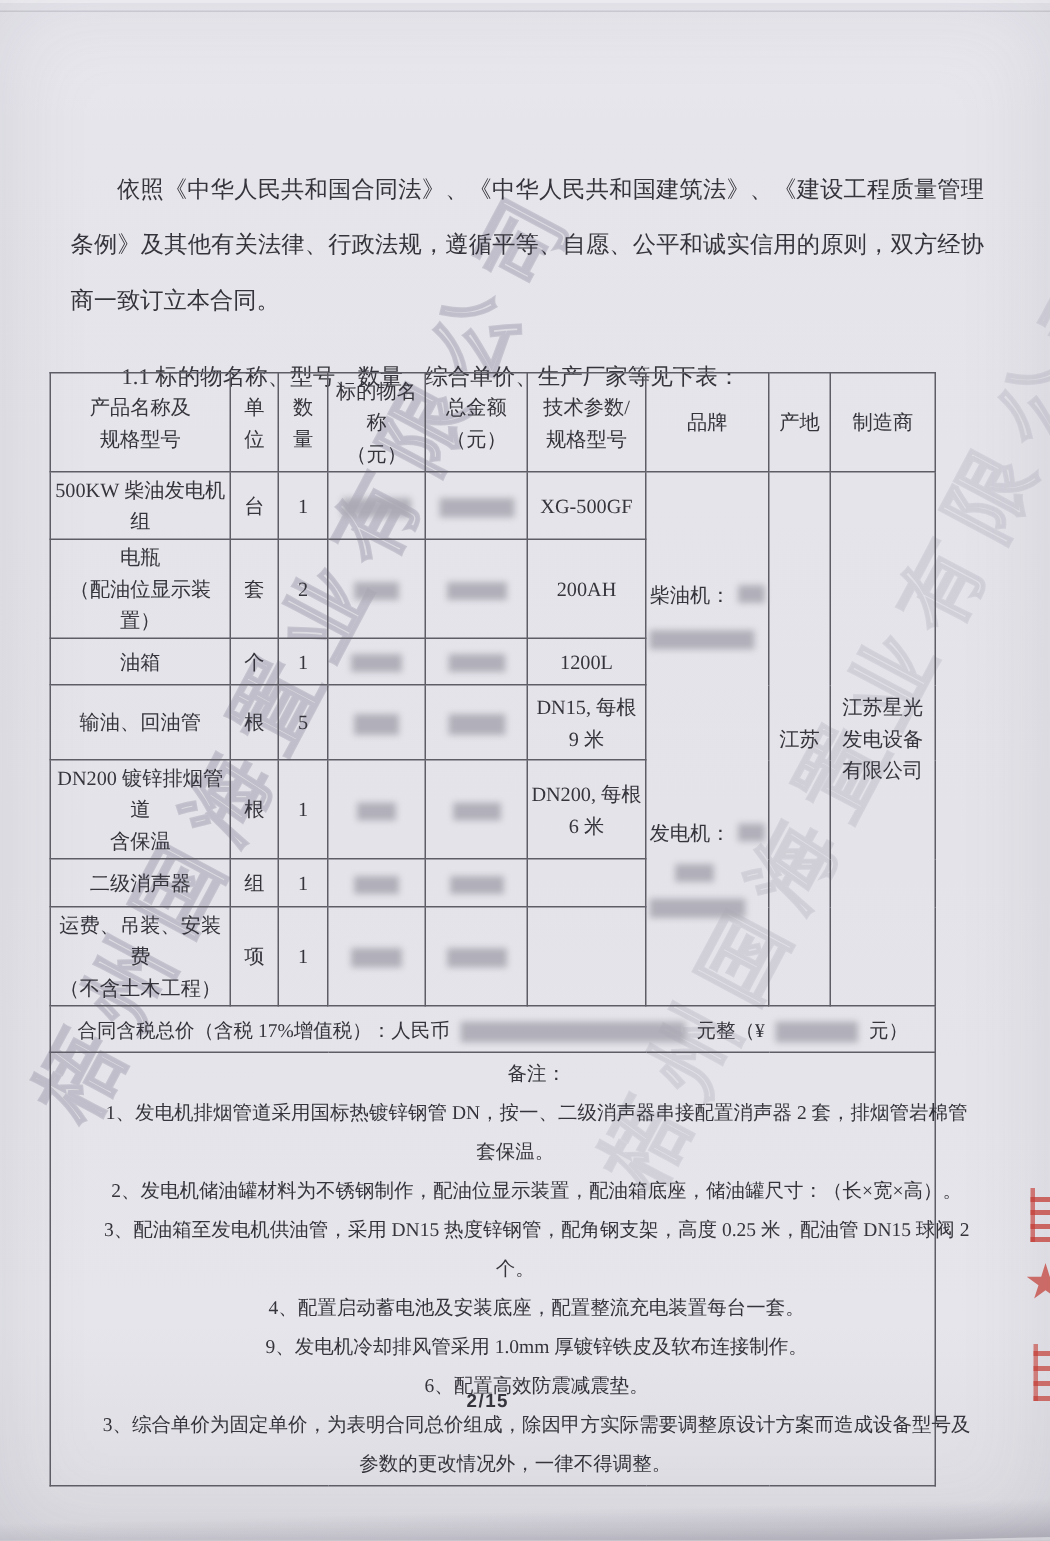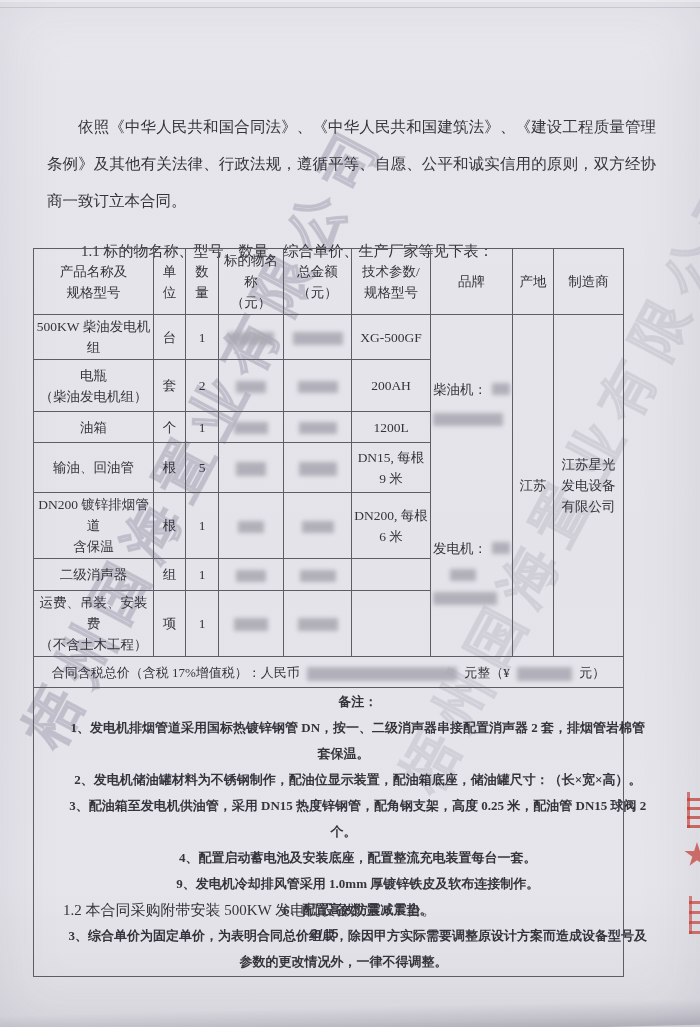--- a/index.html
+++ b/index.html
@@ -29,21 +29,21 @@
   .pagenum{position:absolute;left:300px;top:927px;font-size:12.5px;font-weight:700;
            font-family:"Liberation Sans","DejaVu Sans",sans-serif;letter-spacing:1px;margin-left:11px;}
   
   table.goods{position:absolute;left:33px;top:248px;width:590px;border-collapse:collapse;table-layout:fixed;
               font-size:13.5px;}
   table.goods th,table.goods td{border:1px solid #5e5d66;text-align:center;vertical-align:middle;
               padding:1px 2px;font-weight:400;line-height:21px;}
   .pre{white-space:pre-line;}
   tr.hrow th{height:49px;}
   td.notes-cell{vertical-align:top;text-align:left;padding:5px 7px 0 7px;height:255px;}
-  td.notes-cell p{margin:0 -30px 0 0;font-size:13px;line-height:26px;text-indent:2.2em;font-weight:bold;}
+  td.notes-cell p{margin:0 -30px 0 0;font-size:13px;line-height:26px;text-indent:2.2em;}
   td.total-cell{height:28px;text-align:left;padding-left:36px;font-size:13px;white-space:nowrap;}
   
   .rd{display:inline-block;background:#a9a8b2;filter:blur(2px);opacity:.85;border-radius:1px;vertical-align:middle;}
   
   td.brand-cell{vertical-align:top;text-align:left;padding:0 0 0 7px;}
   .bline{display:flex;align-items:center;gap:5px;white-space:nowrap;}
   
   .stamp{position:absolute;pointer-events:none;}
   .st1{left:687px;top:792px;width:16px;height:36px;
        background:repeating-linear-gradient(0deg,rgba(196,62,54,.75) 0 3px,rgba(196,62,54,0) 3px 9px);
@@ -124,21 +124,21 @@
             </div>
       </td>
       <td rowspan="7">江苏</td>
       <td class="pre" rowspan="7">江苏星光
 发电设备
 有限公司</td>
     </tr>
 
     <tr style="height:52px">
       <td class="pre">电瓶
-（柴油发电机组）</td>
+（配油位显示装置）</td>
       <td>套</td>
       <td>2</td>
       <td><span class="rd" style="width:30px;height:12px"></span></td>
       <td><span class="rd" style="width:40px;height:12px"></span></td>
       <td class="pre">200AH</td>
     </tr>
 
     <tr style="height:31px">
       <td class="pre">油箱</td>
       <td>个</td>
@@ -206,21 +206,20 @@
         <p>3、配油箱至发电机供油管，采用 DN15 热度锌钢管，配角钢支架，高度 0.25 米，配油管 DN15 球阀 2 个。</p>
         <p>4、配置启动蓄电池及安装底座，配置整流充电装置每台一套。</p>
         <p>9、发电机冷却排风管采用 1.0mm 厚镀锌铁皮及软布连接制作。</p>
         <p>6、配置高效防震减震垫。</p>
         <p>3、综合单价为固定单价，为表明合同总价组成，除因甲方实际需要调整原设计方案而造成设备型号及参数的更改情况外，一律不得调整。</p>
       </td>
     </tr>
     </tbody>
   </table>
 
-  <p class="clause12">1.2 本合同采购附带安装 500KW 发电机设备数量：1 台。</p>
   <div class="pagenum">2/15</div>
 
   <div class="stamp st1"></div>
   <div class="stamp st2"></div>
   <div class="stamp st3"></div>
 
   <div class="crease"></div>
 </div>
 
 </body></html>

